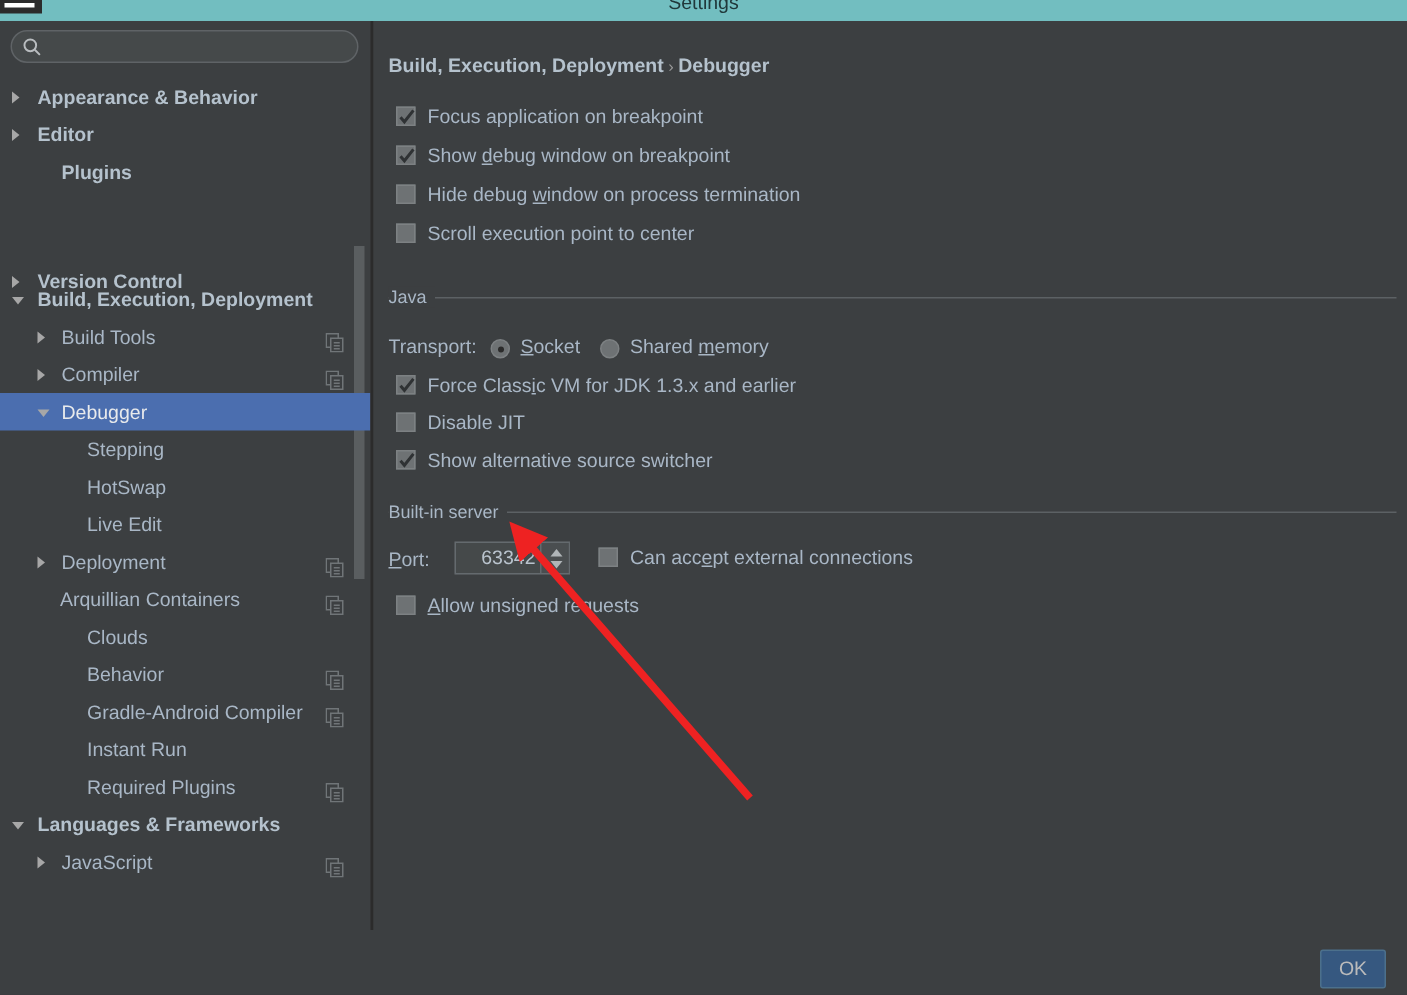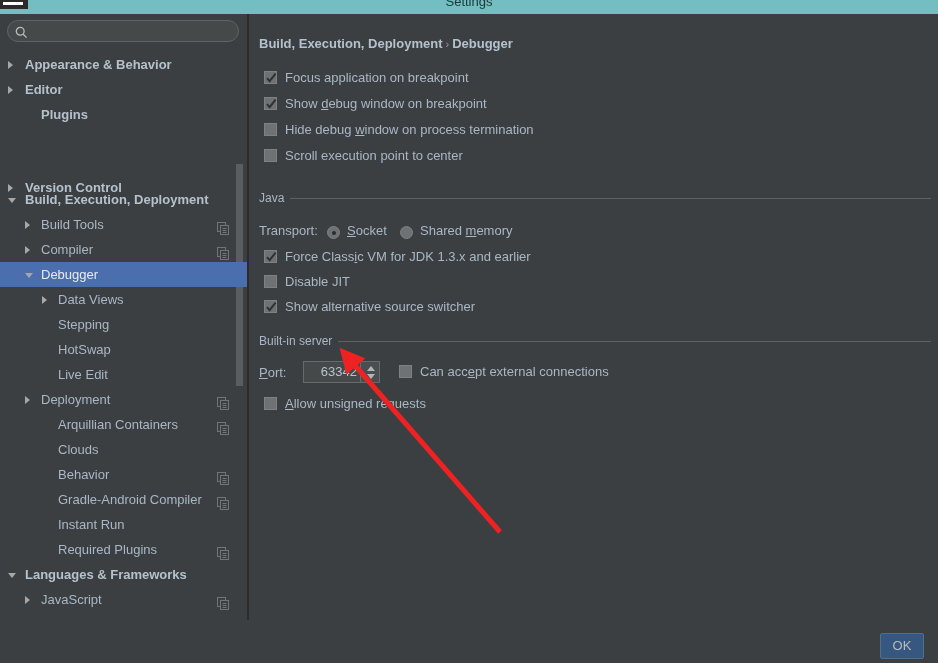--- a/index.html
+++ b/index.html
@@ -395,45 +395,41 @@
               <line x1="5.5" y1="6.5" x2="9.5" y2="6.5" stroke="#8c9296" stroke-width="1"></line>
               <line x1="5.5" y1="8.5" x2="9.5" y2="8.5" stroke="#8c9296" stroke-width="1"></line>
               <line x1="5.5" y1="10.5" x2="9.5" y2="10.5" stroke="#8c9296" stroke-width="1"></line>
             </svg></span>
         </div>
         <div class="tree-row selected" style="top: 0px;">
           <span class="arrow down" style="left: 25px;"></span>
           <span class="label" style="left: 41px;">Debugger</span>
         </div>
         <div class="tree-row" style="top: 0px;">
-          <span class="arrow right" style="left: 42px;"></span>
-          <span class="label" style="left: 58px;">Data Views</span>
-        </div>
-        <div class="tree-row" style="top: 0px;">
           <span class="label" style="left: 58px;">Stepping</span>
         </div>
         <div class="tree-row" style="top: 0px;">
           <span class="label" style="left: 58px;">HotSwap</span>
         </div>
         <div class="tree-row" style="top: 0px;">
           <span class="label" style="left: 58px;">Live Edit</span>
         </div>
         <div class="tree-row" style="top: 0px; padding-left: 31px;">
           <span class="arrow right" style="left: 25px;"></span>
           <span class="label" style="left: 41px;">Deployment</span>
           <span class="copy-icon"><svg width="13" height="13" viewBox="0 0 13 13">
               <rect x="0.5" y="0.5" width="8" height="9" fill="none" stroke="#8c9296" stroke-width="1"></rect>
               <rect x="3.5" y="3.5" width="8" height="9" fill="#3c3f41" stroke="#8c9296" stroke-width="1"></rect>
               <line x1="5.5" y1="6.5" x2="9.5" y2="6.5" stroke="#8c9296" stroke-width="1"></line>
               <line x1="5.5" y1="8.5" x2="9.5" y2="8.5" stroke="#8c9296" stroke-width="1"></line>
               <line x1="5.5" y1="10.5" x2="9.5" y2="10.5" stroke="#8c9296" stroke-width="1"></line>
             </svg></span>
         </div>
         <div class="tree-row" style="top: 0px;">
-          <span class="label" style="left: 58px; text-align: center;">Arquillian Containers</span>
+          <span class="label" style="left: 40px; text-align: center;">Arquillian Containers</span>
           <span class="copy-icon"><svg width="13" height="13" viewBox="0 0 13 13">
               <rect x="0.5" y="0.5" width="8" height="9" fill="none" stroke="#8c9296" stroke-width="1"></rect>
               <rect x="3.5" y="3.5" width="8" height="9" fill="#3c3f41" stroke="#8c9296" stroke-width="1"></rect>
               <line x1="5.5" y1="6.5" x2="9.5" y2="6.5" stroke="#8c9296" stroke-width="1"></line>
               <line x1="5.5" y1="8.5" x2="9.5" y2="8.5" stroke="#8c9296" stroke-width="1"></line>
               <line x1="5.5" y1="10.5" x2="9.5" y2="10.5" stroke="#8c9296" stroke-width="1"></line>
             </svg></span>
         </div>
         <div class="tree-row" style="top: 0px;">
           <span class="label" style="left: 58px;">Clouds</span>

